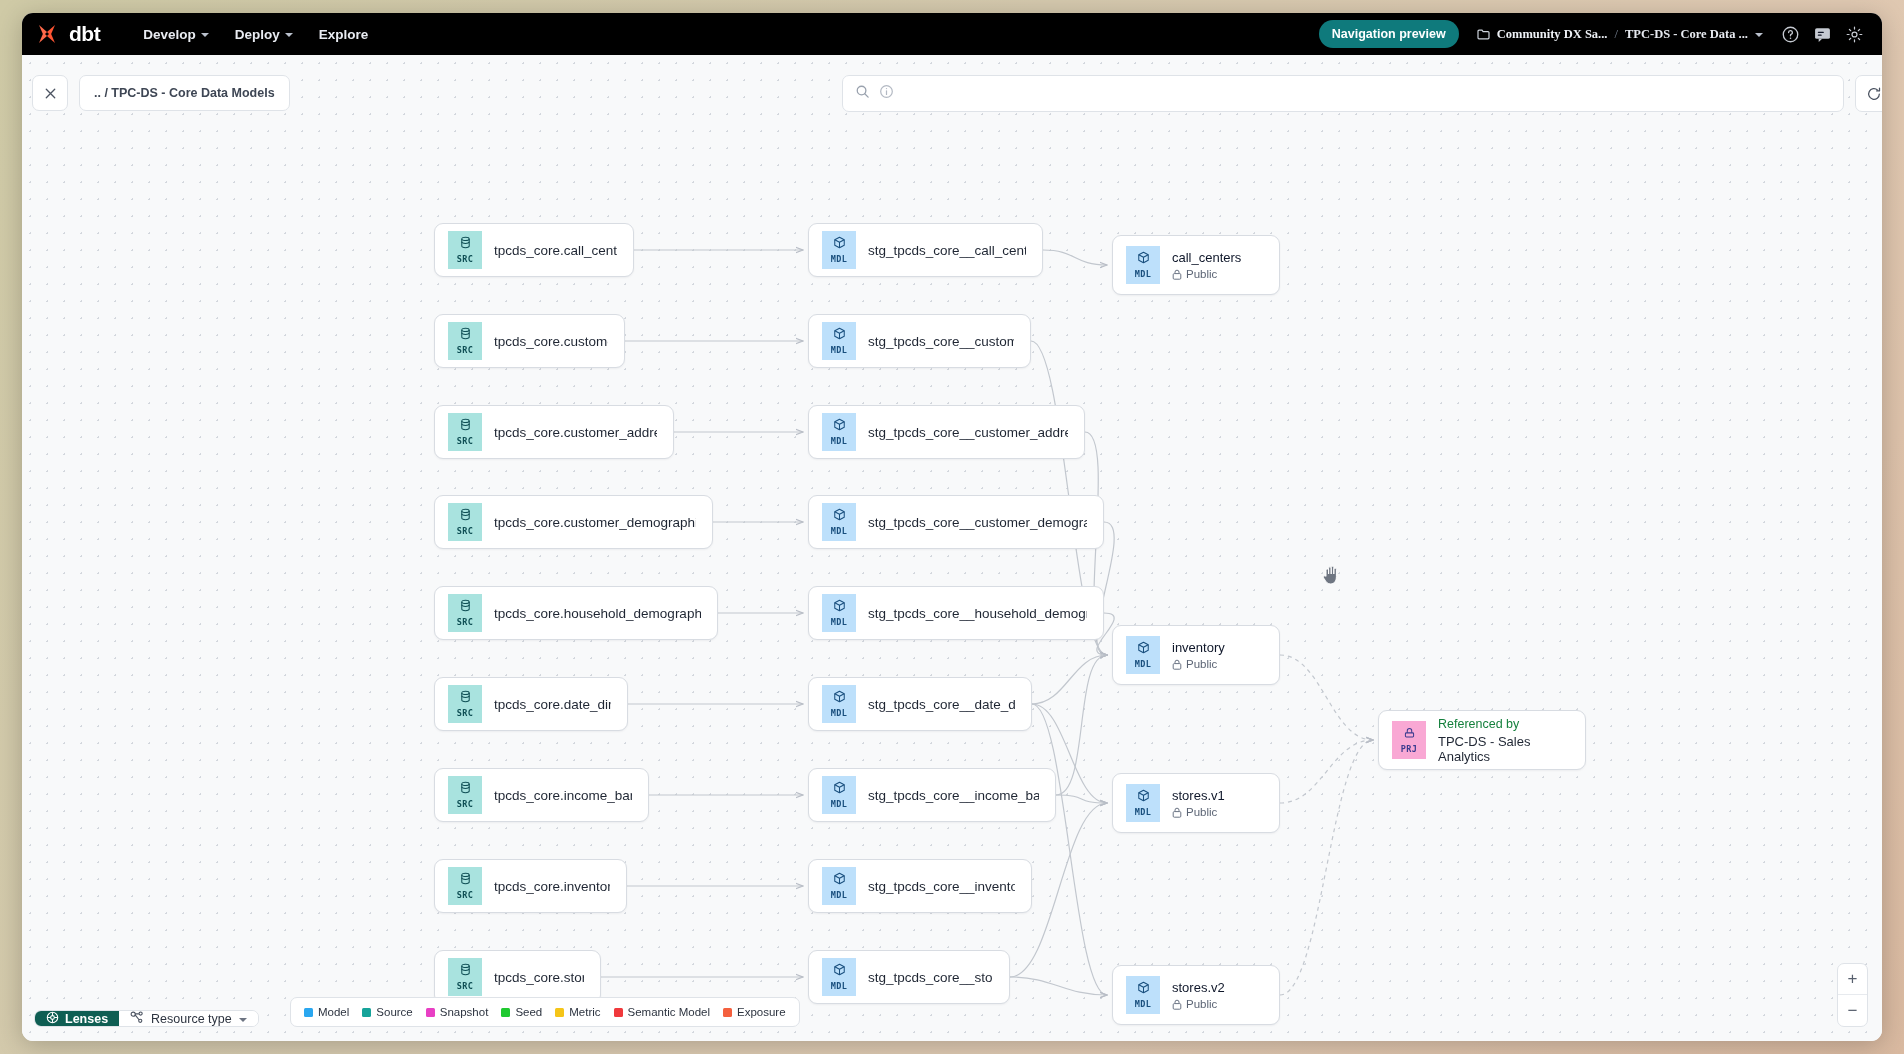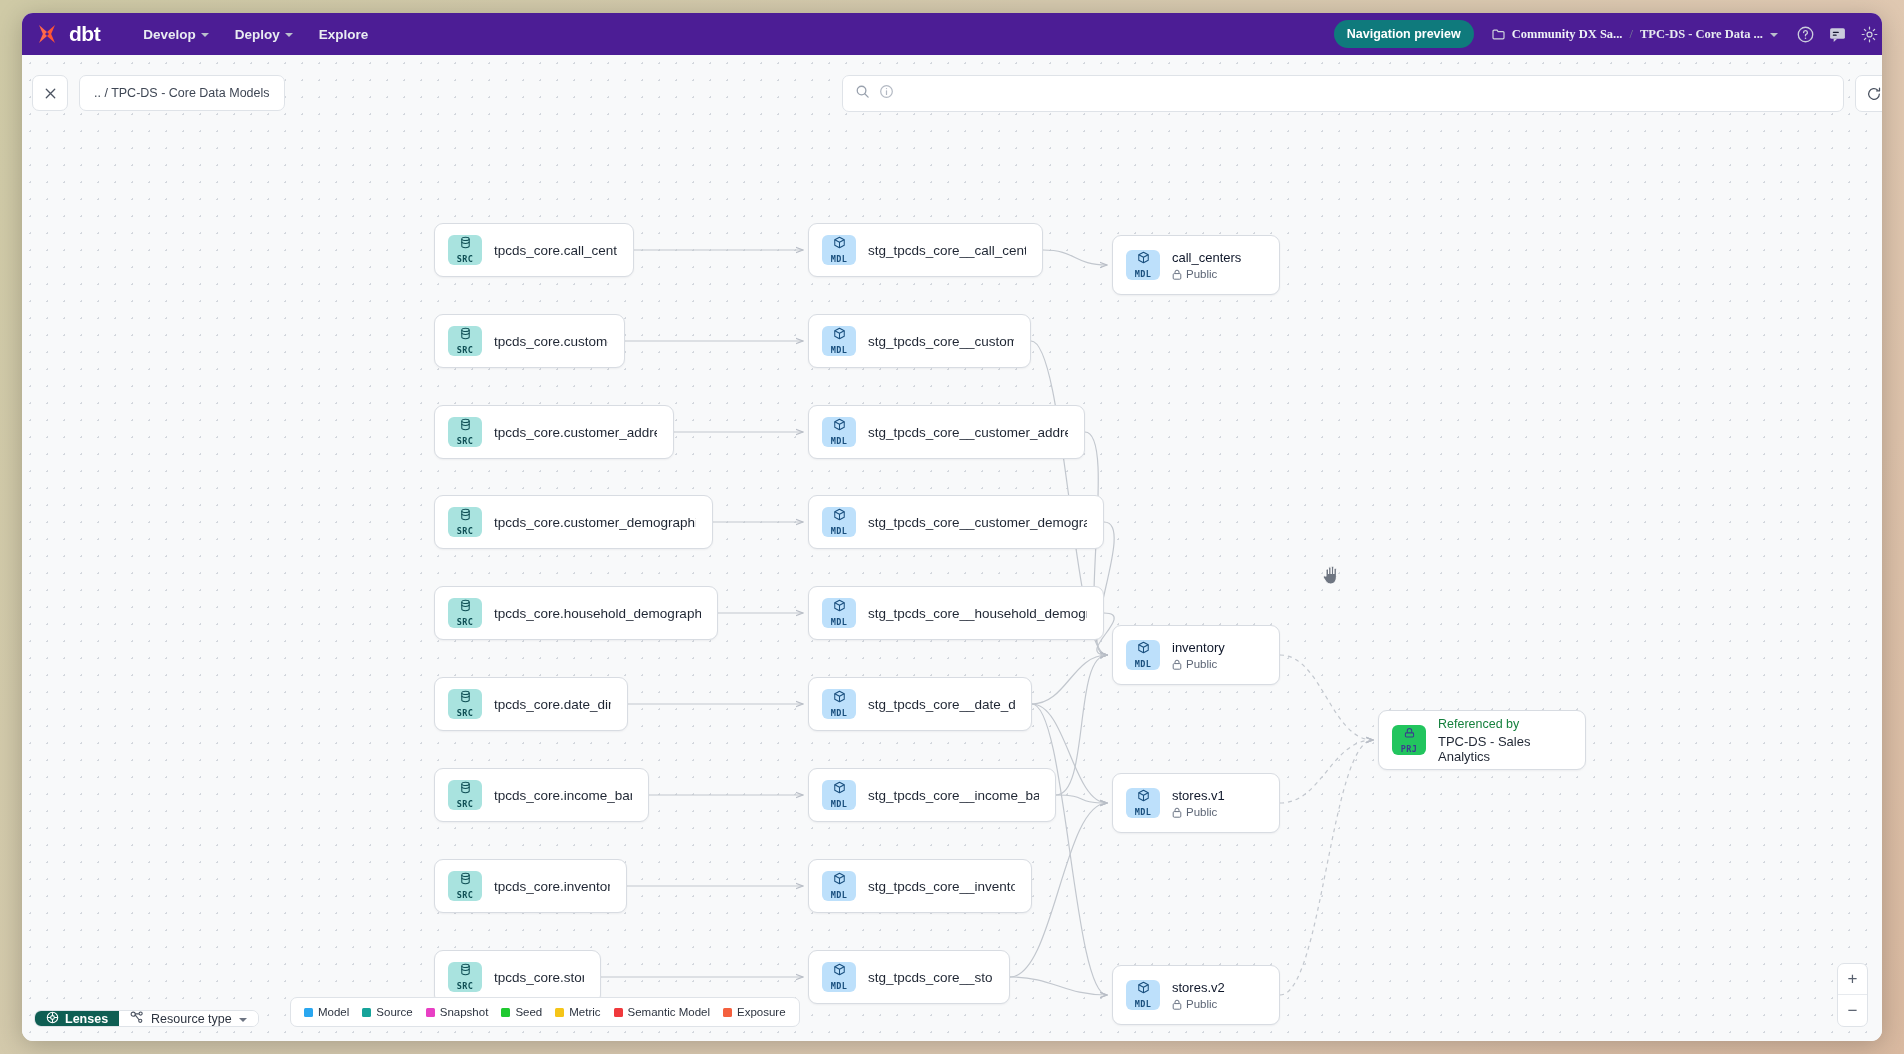--- a/index.html
+++ b/index.html
@@ -20,23 +20,23 @@
     width: 1860px; height: 1028px;
     background: #f7f8f9;
     border-radius: 11px;
     overflow: hidden;
     box-shadow: 0 4px 26px rgba(0,0,0,.22);
   }
   
   #topbar {
     position: relative;
     height: 42px;
-    background: #4c1d95;
+    background: #000000;
     display: flex; align-items: center;
-    padding: 0 3px 0 14px;
+    padding: 0 18px 0 14px;
     color: #fff;
     justify-content: space-between;
   }
   .logo-wrap { display:flex; align-items:center; gap:7px; margin-right: 34px; }
   .logo-mark { width: 26px; height: 22px; position: relative; display:block; }
   .logo-text { font-size: 21px; font-weight: 700; letter-spacing: -.5px; color:#fff; }
   .nav-item {
     font-size: 13.5px; font-weight: 600; color: #e9ecf2;
     padding: 6px 9px; margin-right: 8px; border-radius: 5px;
     display: flex; align-items: center; gap: 5px; cursor: pointer;
@@ -68,21 +68,21 @@
   #close-graph-btn {
     position:absolute; left:10px; top:20px;
     width: 36px; height: 36px; background:#fff;
     border:1px solid #dfe3e8; border-radius:7px;
     display:flex;align-items:center;justify-content:center; cursor:pointer;
   }
   #breadcrumb-chip {
     position:absolute; left:57px; top:20px; height:36px;
     background:#fff; border:1px solid #dfe3e8; border-radius:7px;
     display:flex; align-items:center; padding:0 14px;
-    font-size:12.5px; color:#3e4654; font-weight:400; cursor:pointer;
+    font-size:12.5px; color:#3e4654; font-weight:700; cursor:pointer;
   }
   #search-wrap {
     position:absolute; left:820px; top:20px; width:1002px; height:37px;
     background:#fff; border:1px solid #dfe3e8; border-radius:7px;
     display:flex; align-items:center; padding:0 12px; gap:9px;
   }
   #search-input {
     flex:1; border:none; outline:none; font-size:13px; color:#2d3440;
     font-family:"Liberation Sans", sans-serif; background:transparent;
   }
@@ -97,29 +97,29 @@
   #graph { position:absolute; inset:0; }
   #edges { position:absolute; left:0; top:0; width:1860px; height:986px; pointer-events:none; }
   .node {
     position:absolute; background:#fff;
     border:1px solid #d8dce2; border-radius:9px;
     display:flex; align-items:center; gap:12px;
     padding:0 16px 0 13px; cursor:pointer;
     box-shadow:0 1px 2px rgba(16,24,40,.05);
   }
   .badge {
-    width:34px; height:30px; border-radius:6px; flex:none;
+    width:34px; height:38px; border-radius:0; flex:none;
     display:flex; flex-direction:column; align-items:center; justify-content:center;
     gap:6px;
   }
   .badge .bsvg { display:block; }
   .badge .btxt { font-size:8.5px; font-weight:700; letter-spacing:.3px; line-height:9px; font-family:"DejaVu Sans Mono", monospace; }
   .badge.src { background:#a9e3df; } .badge.src .btxt { color:#0f4f55; }
   .badge.mdl { background:#bde0fb; } .badge.mdl .btxt { color:#184e7d; }
-  .badge.prj { background:#22c55e; } .badge.prj .btxt { color:#3b3b8f; }
+  .badge.prj { background:#f9a8d4; } .badge.prj .btxt { color:#3b3b8f; }
   .nlabel { font-size:13.5px; color:#1f2633; white-space:nowrap; overflow:hidden; }
   .ntwo { display:flex; flex-direction:column; gap:3px; }
   .ntwo .l1 { font-size:13px; color:#0f172a; }
   .ntwo .l2 { font-size:11.5px; color:#5b6474; display:flex; align-items:center; gap:4px; }
   .lock { width:10px;height:11px;display:block; }
   .ntwo.ref .l1 { font-size:12.5px; color:#15803d; }
   .ntwo.ref .l2 { font-size:13px; color:#1f2633; }
 
   
   #lens-group {

